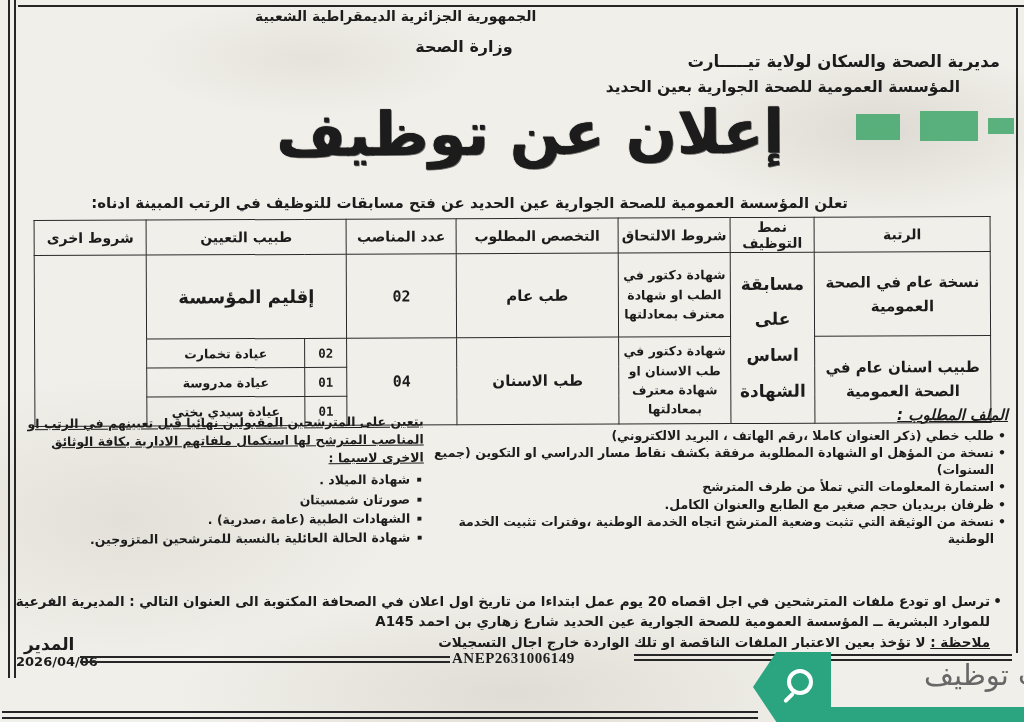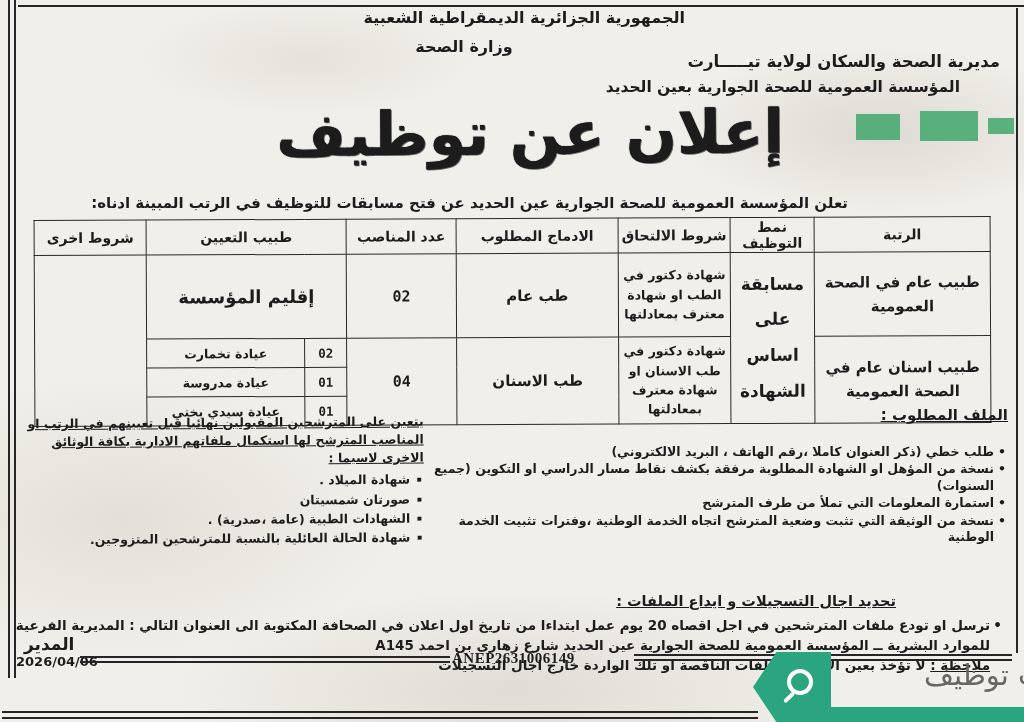--- a/index.html
+++ b/index.html
@@ -9,21 +9,21 @@
         color:#1c1c1c;
         background-color:#f1efe9;
         background-image:
           radial-gradient(ellipse 320px 130px at 86% 18%, rgba(170,165,155,.28), transparent 65%),
           radial-gradient(ellipse 420px 220px at 12% 72%, rgba(175,170,160,.22), transparent 65%),
           radial-gradient(ellipse 520px 160px at 50% 96%, rgba(170,165,155,.25), transparent 65%),
           radial-gradient(ellipse 260px 90px at 30% 8%, rgba(175,170,160,.18), transparent 65%);}
   .abs{position:absolute;}
   .ln{position:absolute;background:#262626;}
   
-  .republic{top:8px;left:255px;width:430px;text-align:right;font-size:16px;font-weight:700;}
+  .republic{top:8px;left:255px;width:430px;text-align:left;font-size:14px;font-weight:700;}
   .ministry{top:37px;left:249px;width:430px;text-align:center;font-size:16px;font-weight:700;}
   .directorate{top:52px;right:24px;font-size:16.5px;font-weight:700;}
   .establishment{top:78px;right:64px;font-size:15.5px;font-weight:700;}
   .big-title{top:98px;left:250px;width:560px;text-align:center;font-size:60px;font-weight:900;
              letter-spacing:1px;text-shadow:0 0 1px #000, 1px 1px 0 rgba(0,0,0,.55);transform:rotate(-.4deg);}
   .intro{top:194px;right:176px;font-size:15px;font-weight:700;}
   
   table.jobs{position:absolute;top:218px;left:34px;width:956px;border-collapse:collapse;
              table-layout:fixed;transform:rotate(-.25deg);}
   table.jobs th,table.jobs td{border:1.5px solid #2a2a2a;padding:1px 3px;text-align:center;
@@ -33,21 +33,21 @@
   td.mode{font-size:17px;line-height:2.1;}
   td.req{font-size:12.5px;line-height:1.55;}
   td.spec{font-size:15px;}
   td.pos{font-size:15px;font-family:"DejaVu Sans Mono",monospace;}
   td.territory{font-size:18px;}
   td.clinic{font-size:12.5px;height:26px;}
   td.cnum{font-size:12.5px;font-family:"DejaVu Sans Mono",monospace;}
   tr.r1{height:84px;}
   
   .docs-right{top:406px;right:16px;width:586px;font-size:12.5px;font-weight:700;line-height:1.32;}
-  .docs-right .sec-title{font-size:15px;text-decoration:underline;margin-bottom:18px;}
+  .docs-right .sec-title{font-size:15px;text-decoration:underline;margin-bottom:2px;font-style:italic;}
   .bl{position:relative;padding-right:14px;margin-bottom:1px;}
   .bl::before{content:"•";position:absolute;right:2px;top:0;}
   .docs-left{top:414px;right:600px;width:408px;font-size:12.5px;font-weight:700;line-height:1.45;
              transform:rotate(-.4deg);}
   .docs-left .intro-underline{text-decoration:underline;margin-bottom:4px;}
   .docs-left .bl::before{content:"▪";font-size:8px;top:3px;}
   
   .deadlines{top:591px;right:14px;width:996px;font-size:13.5px;font-weight:700;line-height:1.5;}
   .deadlines .sec-title{font-size:14.5px;text-decoration:underline;margin-right:114px;margin-bottom:2px;}
   .deadlines .addr{margin:0 6px 0 0;}
@@ -100,27 +100,27 @@
         <col style="width:110px">
         <col style="width:42px">
       <col style="width:158px">
         <col style="width:112px">
     </colgroup>
     <tbody>
         <tr>
       <th>الرتبة</th>
       <th>نمط التوظيف</th>
       <th>شروط الالتحاق</th>
-      <th>الادماج المطلوب</th>
+      <th>التخصص المطلوب</th>
       <th>عدد المناصب</th>
       <th colspan="2">طبيب التعيين</th>
       <th>شروط اخرى</th>
     </tr>
     <tr class="r1">
-      <td class="rank">طبيب عام في الصحة العمومية</td>
+      <td class="rank">نسخة عام في الصحة العمومية</td>
       <td class="mode" rowspan="4">مسابقة على اساس الشهادة</td>
       <td class="req">شهادة دكتور في الطب او شهادة معترف بمعادلتها</td>
       <td class="spec">طب عام</td>
       <td class="pos">02</td>
       <td class="territory" colspan="2">إقليم المؤسسة</td>
       <td rowspan="4"></td>
     </tr>
     <tr>
       <td class="rank" rowspan="3">طبيب اسنان عام في الصحة العمومية</td>
       <td class="req" rowspan="3">شهادة دكتور في طب الاسنان او شهادة معترف بمعادلتها</td>
@@ -138,33 +138,33 @@
       <td class="clinic">عيادة سيدي بختي</td>
     </tr>
   </tbody>
     </table>
 
   <div class="abs docs-right">
     <div class="sec-title">الملف المطلوب :</div>
     <div class="bl">طلب خطي (ذكر العنوان كاملا ،رقم الهاتف ، البريد الالكتروني)</div>
     <div class="bl">نسخة من المؤهل او الشهادة المطلوبة مرفقة بكشف نقاط مسار الدراسي او التكوين (جميع السنوات)</div>
     <div class="bl">استمارة المعلومات التي تملأ من طرف المترشح</div>
+    <div class="bl">ظرفان بريديان حجم صغير مع الطابع والعنوان الكامل.</div>
     <div class="bl">نسخة من الوثيقة التي تثبت وضعية المترشح اتجاه الخدمة الوطنية ،وفترات تثبيت الخدمة الوطنية</div>
   </div>
 
   <div class="abs docs-left">
     <div class="intro-underline">يتعين على المترشحين المقبولين نهائيا قبل تعيينهم في الرتب او المناصب المترشح لها استكمال ملفاتهم الادارية بكافة الوثائق الاخرى لاسيما :</div>
     <div class="bl">شهادة الميلاد .</div>
     <div class="bl">صورتان شمسيتان</div>
     <div class="bl">الشهادات الطبية (عامة ،صدرية) .</div>
     <div class="bl">شهادة الحالة العائلية بالنسبة للمترشحين المتزوجين.</div>
   </div>
 
   <div class="abs deadlines">
-    <div class="sec-title">تحديد اجال التسجيلات و ايداع الملفات :</div>
     <div class="addr bl">ترسل او تودع ملفات المترشحين في اجل اقصاه 20 يوم عمل ابتداءا من تاريخ اول اعلان في الصحافة المكتوبة الى العنوان التالي : المديرية الفرعية للموارد البشرية ــ المؤسسة العمومية للصحة الجوارية عين الحديد شارع زهاري بن احمد A145</div>
     <div class="note">
       <span class="note-label">ملاحظة :</span>
       <span>لا تؤخذ بعين الاعتبار الملفات الناقصة او تلك الواردة خارج اجال التسجيلات</span>
     </div>
   </div>
 
   <div class="abs director">المدير</div>
   <div class="abs date">2026/04/06</div>
   <div class="ln" style="left:80px;top:656px;width:370px;height:1.5px;"></div>

